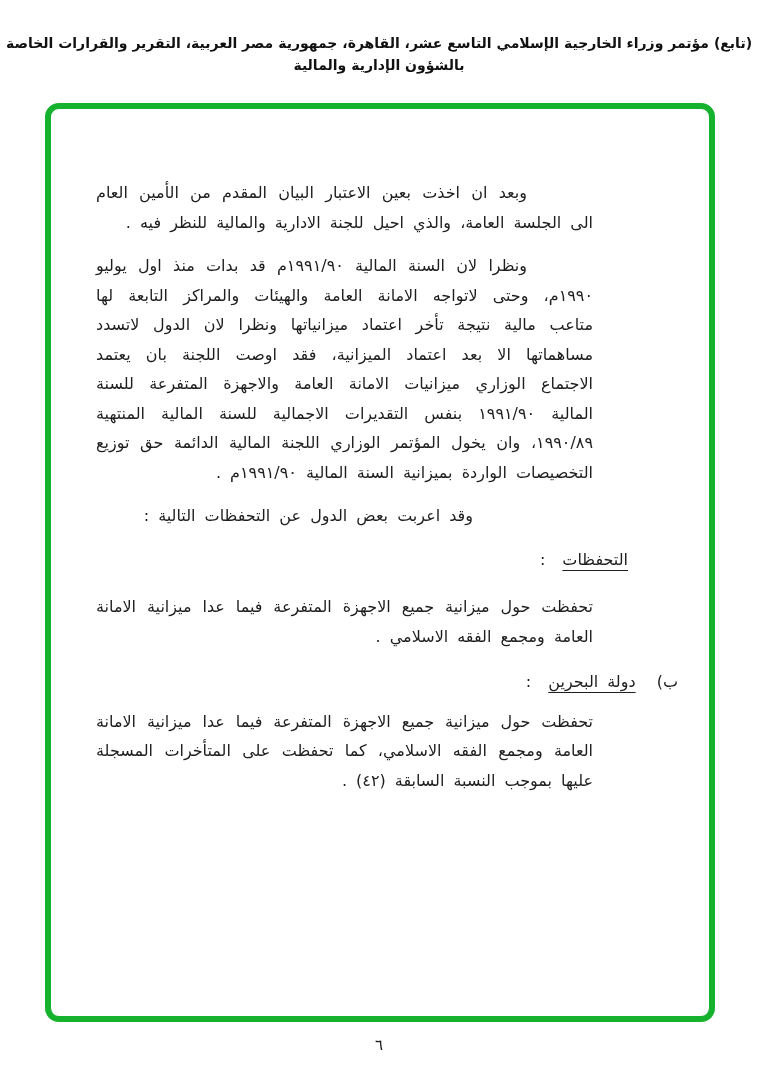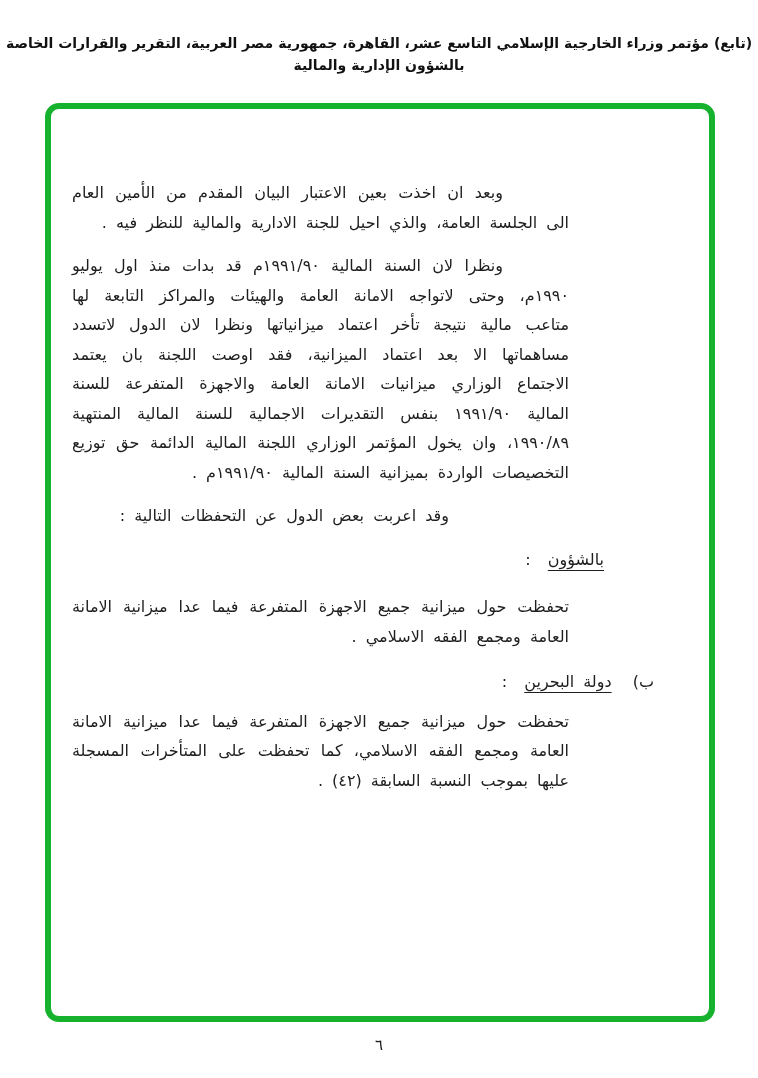--- a/index.html
+++ b/index.html
@@ -47,21 +47,21 @@
     height: 919px;
     box-sizing: border-box;
     border: 6px solid #16b22e;
     border-radius: 14px;
     background: transparent;
   }
   
   .content {
     position: absolute;
     top: 178px;
-    right: 104px;
+    right: 80px;
     width: 582px;
     direction: rtl;
     font-size: 16px;
     line-height: 29.5px;
     word-spacing: 4px;
     letter-spacing: 0.2px;
   }
   .para {
     margin: 0 85px 14px 0;
     text-align: justify;
@@ -123,21 +123,21 @@
   <div class="content">
 
     <p class="para">وبعد ان اخذت بعين الاعتبار البيان المقدم من الأمين العام الى الجلسة العامة، والذي احيل للجنة الادارية والمالية للنظر فيه .</p>
 
     <p class="para">ونظرا لان السنة المالية ١٩٩١/٩٠م قد بدات منذ اول يوليو ١٩٩٠م، وحتى لاتواجه الامانة العامة والهيئات والمراكز التابعة لها متاعب مالية نتيجة تأخر اعتماد ميزانياتها ونظرا لان الدول لاتسدد مساهماتها الا بعد اعتماد الميزانية، فقد اوصت اللجنة بان يعتمد الاجتماع الوزاري ميزانيات الامانة العامة والاجهزة المتفرعة للسنة المالية ١٩٩١/٩٠ بنفس التقديرات الاجمالية للسنة المالية المنتهية ١٩٩٠/٨٩، وان يخول المؤتمر الوزاري اللجنة المالية الدائمة حق توزيع التخصيصات الواردة بميزانية السنة المالية ١٩٩١/٩٠م .</p>
 
 
     <p class="para lead-line">وقد اعربت بعض الدول عن التحفظات التالية :</p>
 
     <div class="sec-heading">
-      <span class="u">بالشؤون</span>
+      <span class="u">التحفظات</span>
       <span class="colon">:</span>
     </div>
 
     <div class="item">
       <p class="para item-text">تحفظت حول ميزانية جميع الاجهزة المتفرعة فيما عدا ميزانية الامانة العامة ومجمع الفقه الاسلامي .</p>
     </div>
 
     <div class="item">
       <div class="item-head">
         <span class="marker">ب)</span>

